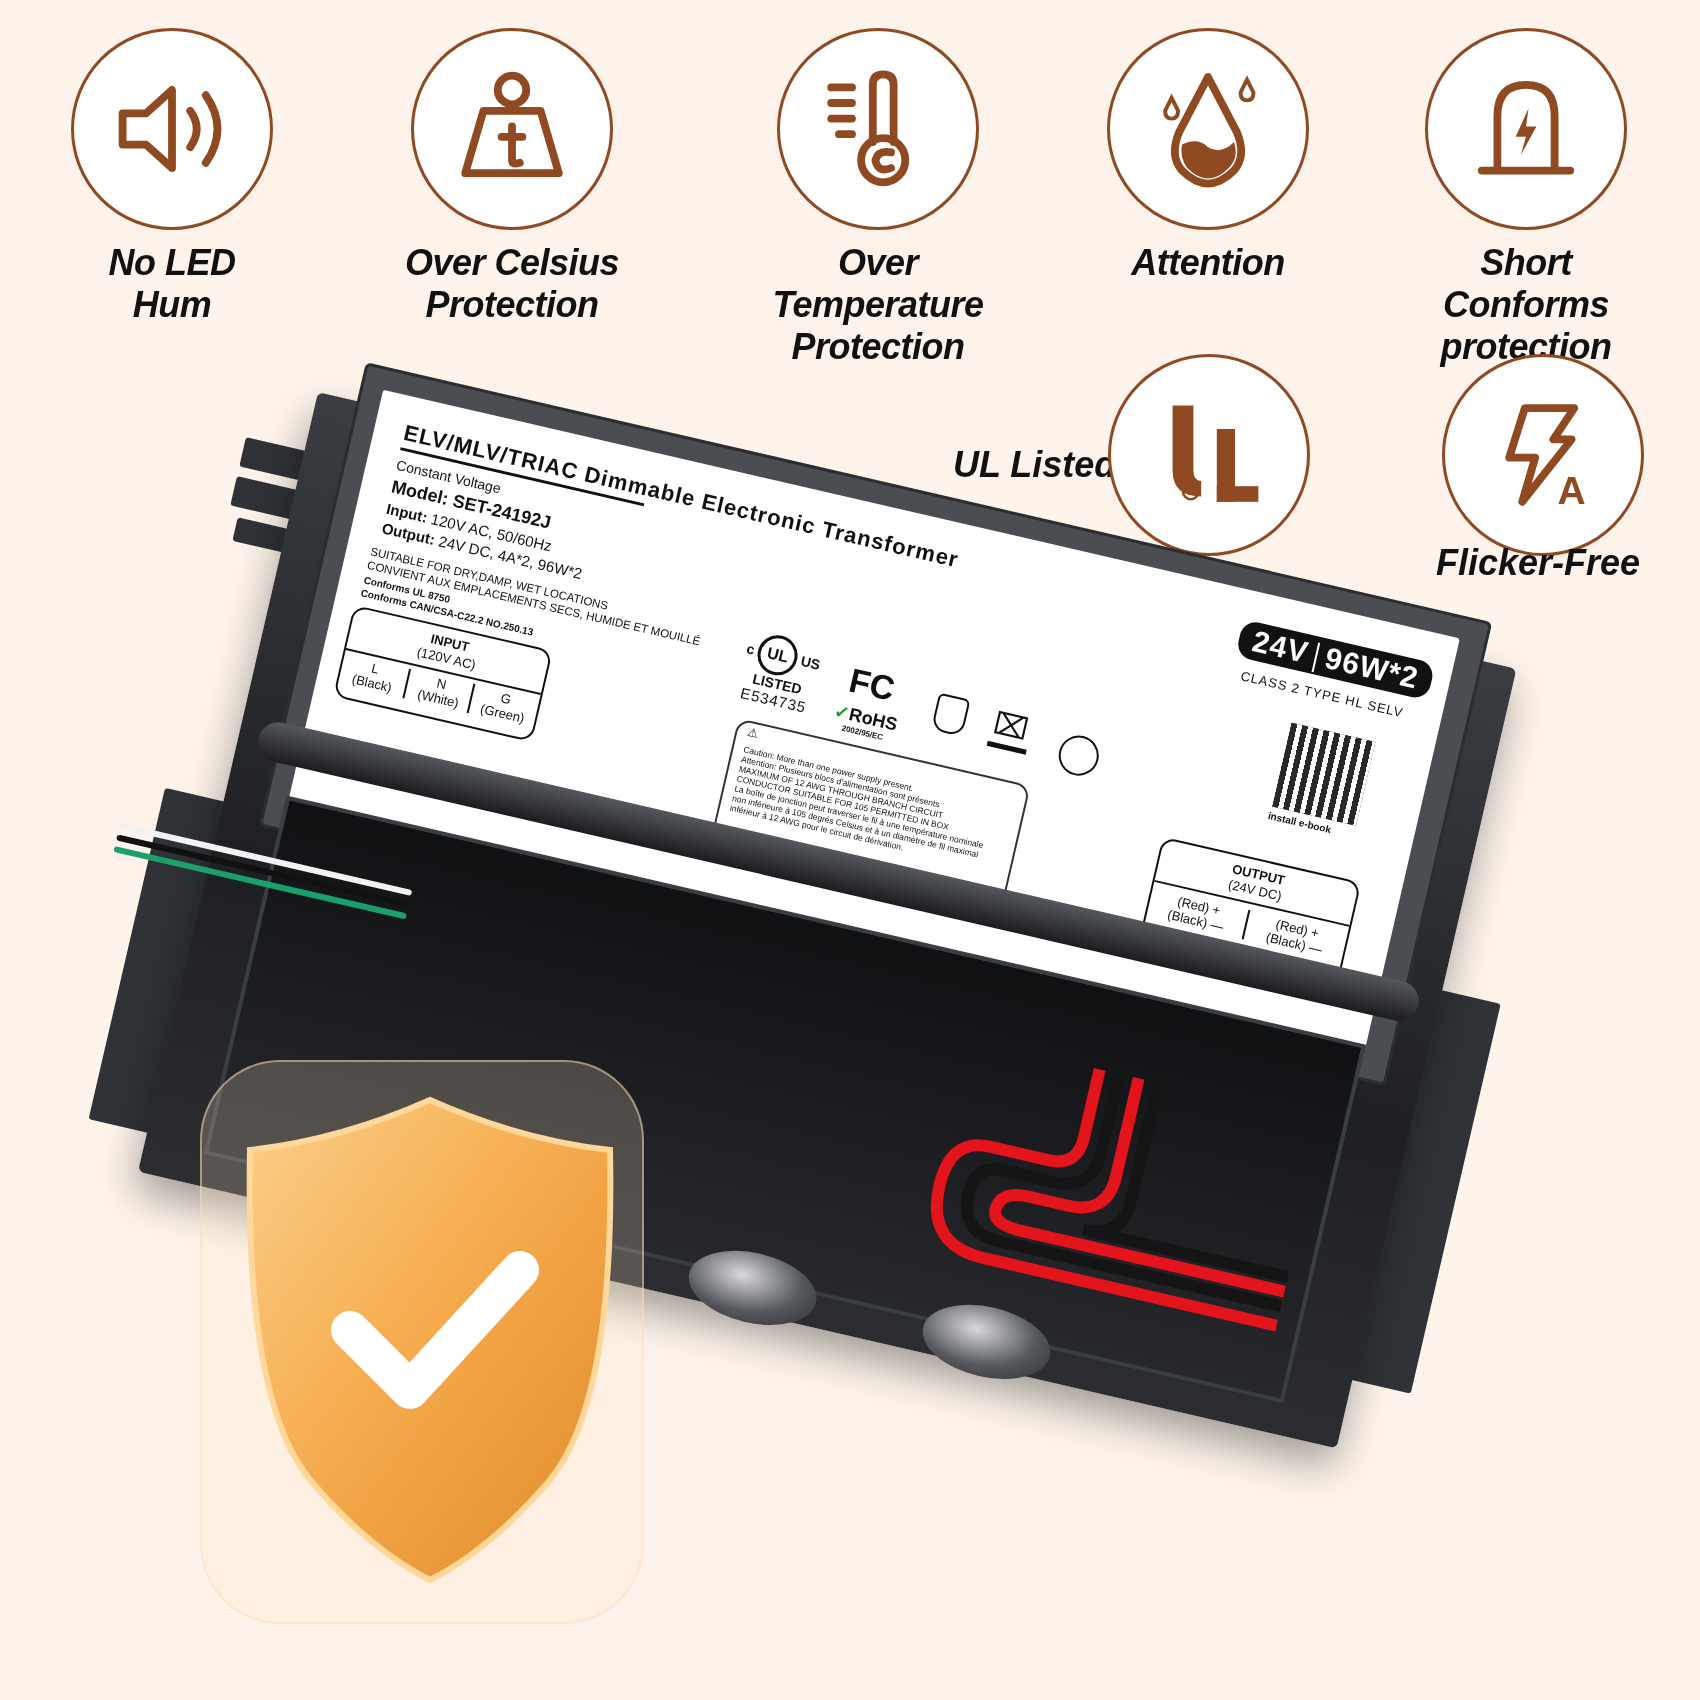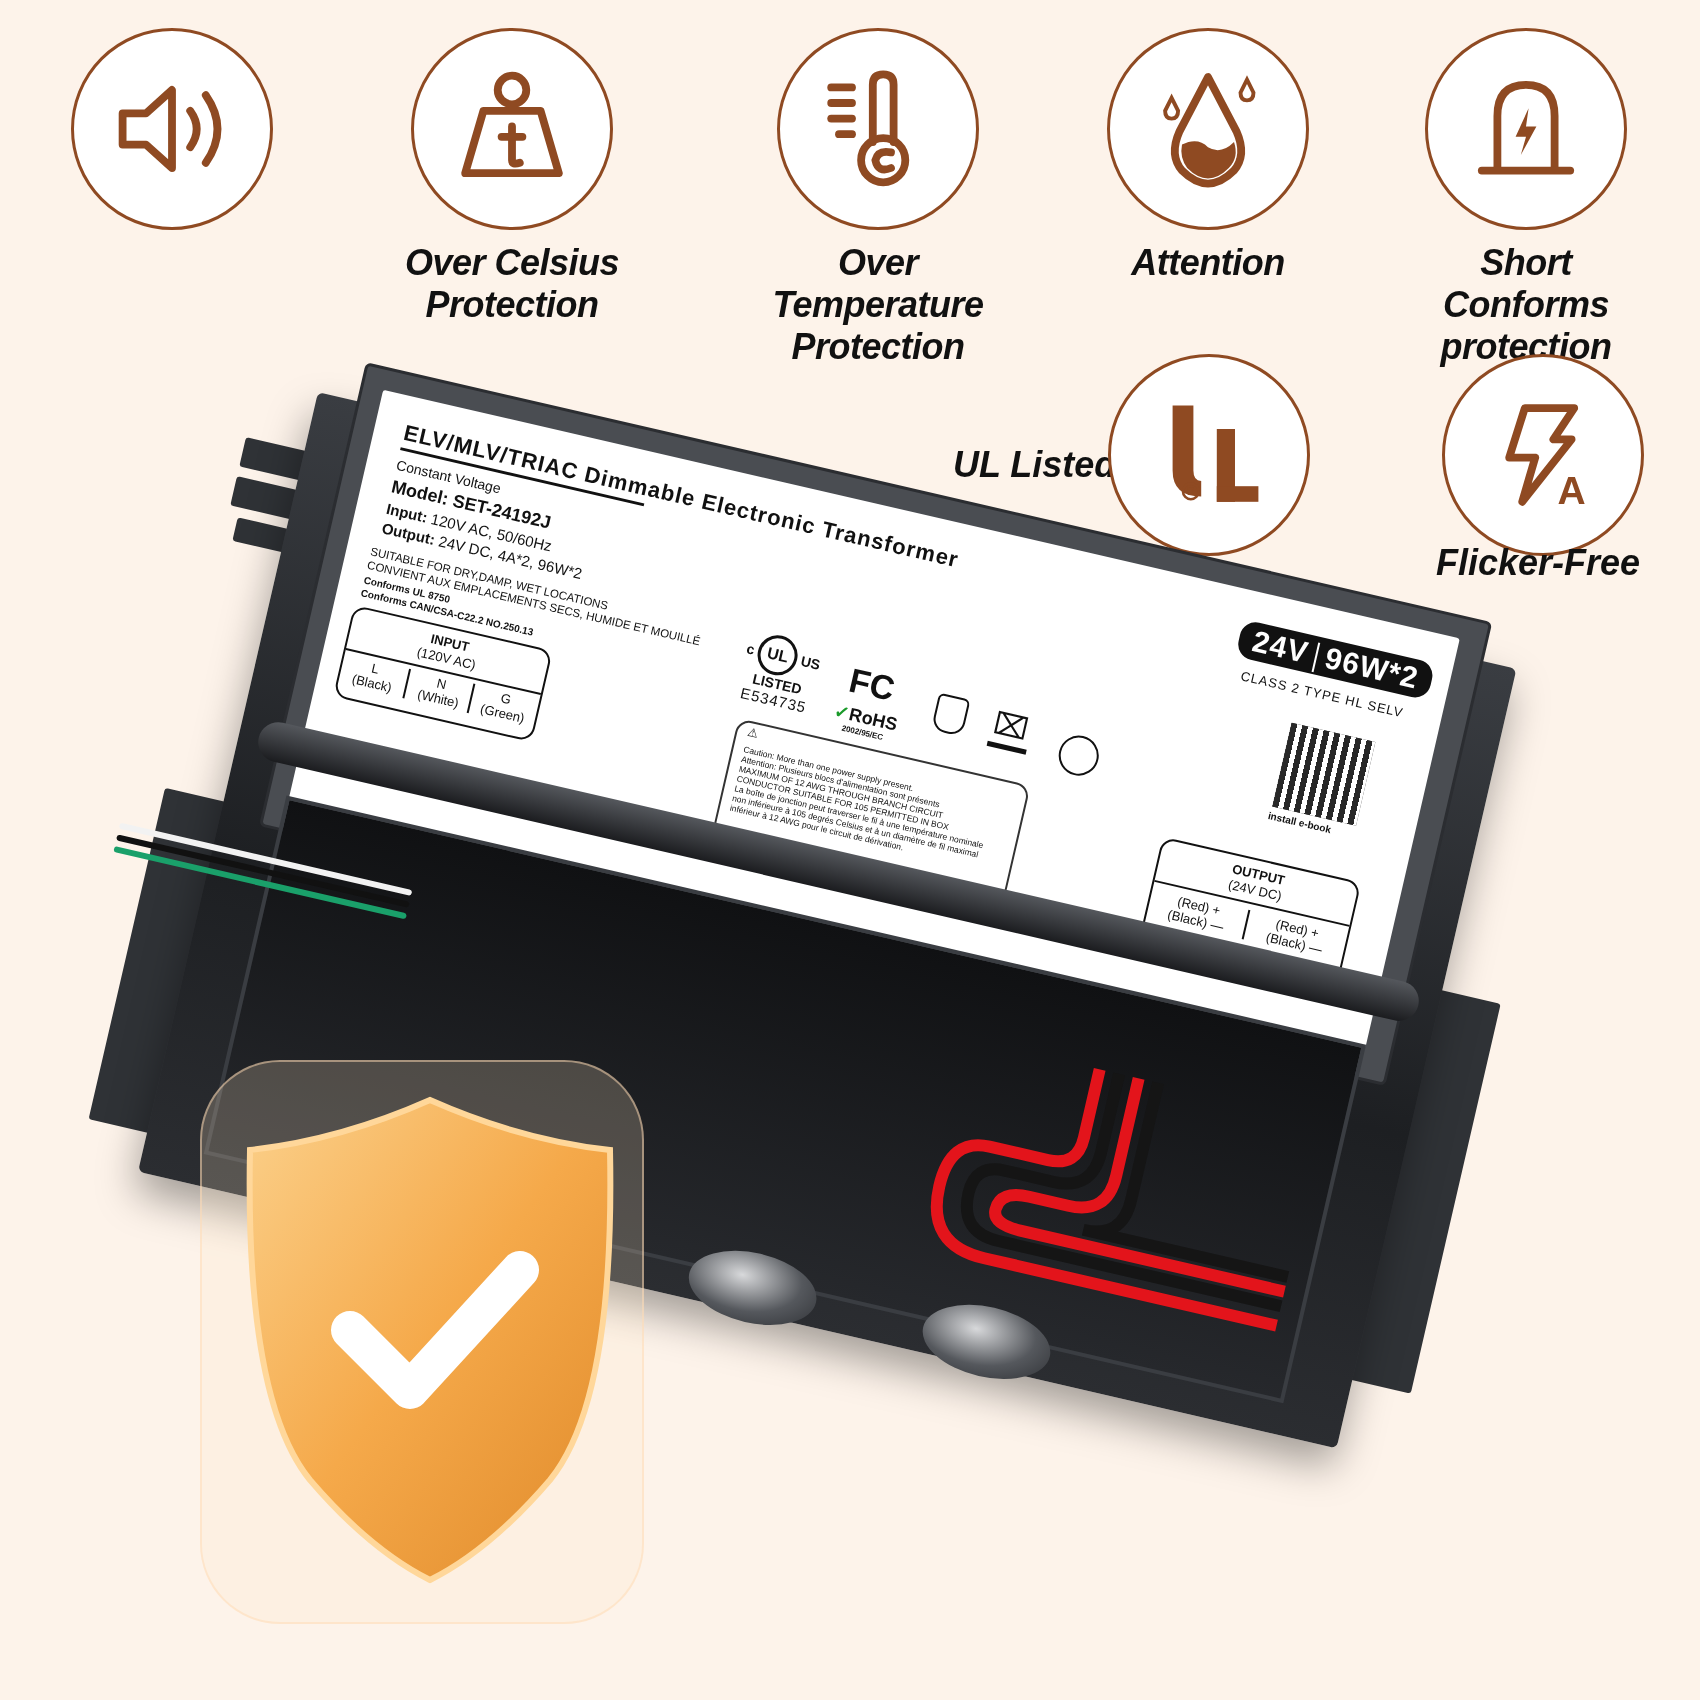--- a/index.html
+++ b/index.html
@@ -38,20 +38,24 @@
 <body>
 
 <div class="feat" style="left:42px;top:28px;">
   <div class="circle">
     <svg viewBox="0 0 100 100" fill="none" stroke="#8f4a22" stroke-width="6" stroke-linejoin="round" stroke-linecap="round">
       <path d="M12 38 H30 L50 20 V80 L30 62 H12 Z"></path>
       <path d="M64 36 Q74 50 64 64"></path>
       <path d="M76 24 Q94 50 76 76"></path>
     </svg>
   </div>
+  <div class="flabel">
+    <div>No LED</div>
+    <div>Hum</div>
+  </div>
 </div>
 
 <div class="feat" style="left:382px;top:28px;">
   <div class="circle">
     <svg viewBox="0 0 100 100" fill="none" stroke="#8f4a22" stroke-width="6" stroke-linejoin="round">
       <circle cx="50" cy="20" r="11"></circle>
       <path d="M28 36 H72 L86 84 H14 Z"></path>
       <path d="M50 48 V74 Q50 78 56 76" stroke-linecap="round"></path>
       <path d="M42 56 H58" stroke-linecap="round"></path>
     </svg>

